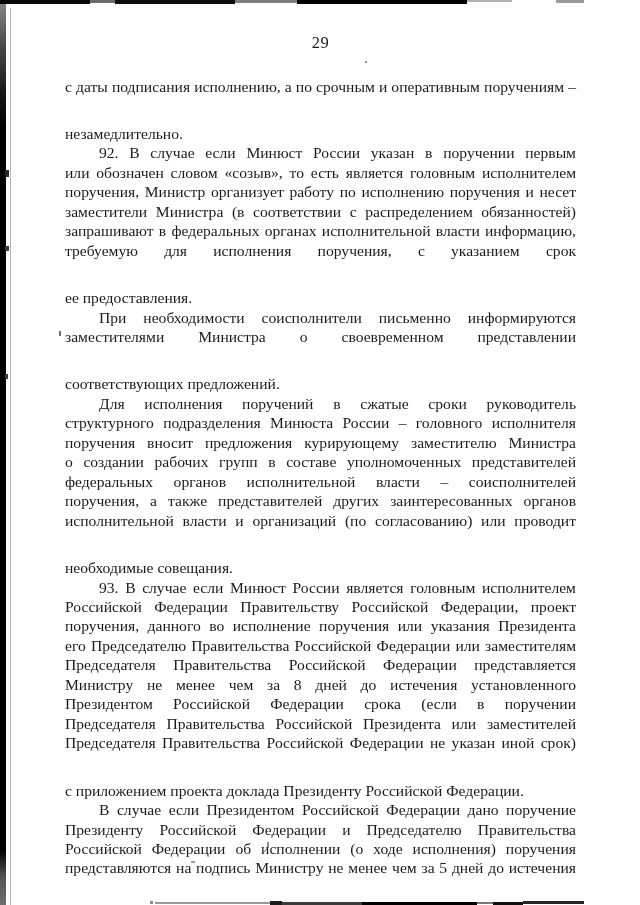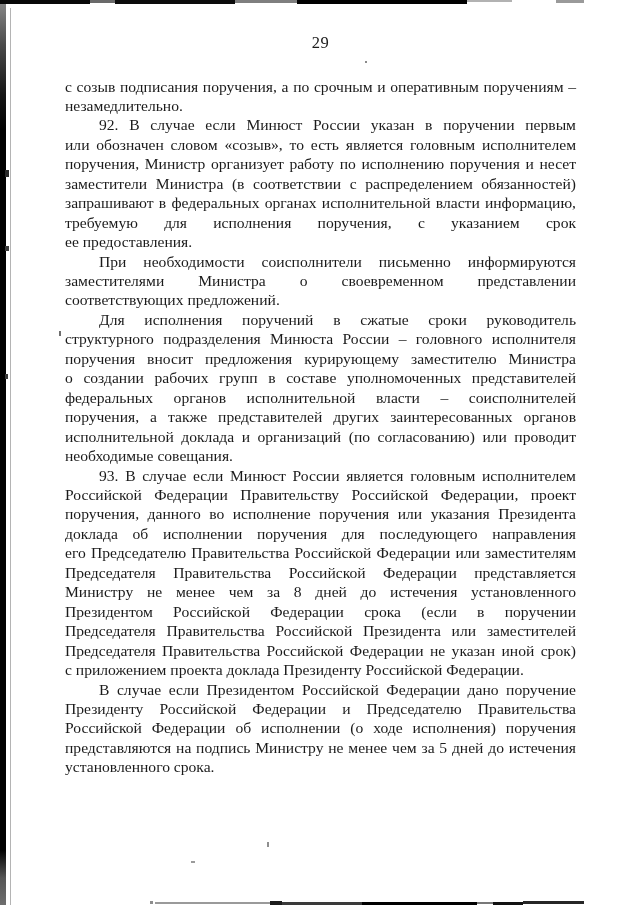--- a/index.html
+++ b/index.html
@@ -65,20 +65,21 @@
   .line {
     font-size: 15.6px;
     line-height: 19.45px;
     white-space: normal;
     text-align: justify;
     text-align-last: justify;
     -moz-text-align-last: justify;
   }
   .line.last {
     text-align-last: left;
+    margin-top: 28px;
     -moz-text-align-last: left;
   }
   .line.indent {
     text-indent: 34px;
   }
 </style>
 </head>
 <body>
 
 <div class="page">
@@ -115,44 +116,43 @@
   <div class="seg" style="left:631px;top:186px;width:2px;height:4px;background:#5a5a5a;"></div>
   <div class="seg" style="left:630px;top:196px;width:3px;height:5px;background:#3d3d3d;"></div>
   <div class="seg" style="left:631px;top:207px;width:2px;height:4px;background:#5a5a5a;"></div>
   <div class="seg" style="left:5px;  top:170px;width:4px;height:7px;background:#2a2a2a;"></div>
   <div class="seg" style="left:5px;  top:246px;width:4px;height:5px;background:#3a3a3a;"></div>
   <div class="seg" style="left:5px;  top:374px;width:3px;height:5px;background:#3a3a3a;"></div>
 
   <div class="page-number">29</div>
 
   <div class="text-block">
-      <div class="line">с созыв подписания поручения, а по срочным и оперативным поручениям –</div>
+      <div class="line">с даты подписания исполнению, а по срочным и оперативным поручениям –</div>
       <div class="line last">незамедлительно.</div>
       <div class="line indent">92. В случае если Минюст России указан в поручении первым</div>
       <div class="line">или обозначен словом «созыв», то есть является головным исполнителем</div>
       <div class="line">поручения, Министр организует работу по исполнению поручения и несет</div>
       <div class="line">заместители Министра (в соответствии с распределением обязанностей)</div>
       <div class="line">запрашивают в федеральных органах исполнительной власти информацию,</div>
       <div class="line">требуемую для исполнения поручения, с указанием срок</div>
       <div class="line last">ее предоставления.</div>
       <div class="line indent">При необходимости соисполнители письменно информируются</div>
       <div class="line">заместителями Министра о своевременном представлении</div>
       <div class="line last">соответствующих предложений.</div>
       <div class="line indent">Для исполнения поручений в сжатые сроки руководитель</div>
       <div class="line">структурного подразделения Минюста России – головного исполнителя</div>
       <div class="line">поручения вносит предложения курирующему заместителю Министра</div>
       <div class="line">о создании рабочих групп в составе уполномоченных представителей</div>
       <div class="line">федеральных органов исполнительной власти – соисполнителей</div>
       <div class="line">поручения, а также представителей других заинтересованных органов</div>
-      <div class="line">исполнительной доклада и организаций (по согласованию) или проводит</div>
+      <div class="line">исполнительной власти и организаций (по согласованию) или проводит</div>
       <div class="line last">необходимые совещания.</div>
       <div class="line indent">93. В случае если Минюст России является головным исполнителем</div>
       <div class="line">Российской Федерации Правительству Российской Федерации, проект</div>
       <div class="line">поручения, данного во исполнение поручения или указания Президента</div>
-      <div class="line">доклада об исполнении поручения для последующего направления</div>
       <div class="line">его Председателю Правительства Российской Федерации или заместителям</div>
       <div class="line">Председателя Правительства Российской Федерации представляется</div>
       <div class="line">Министру не менее чем за 8 дней до истечения установленного</div>
       <div class="line">Президентом Российской Федерации срока (если в поручении</div>
       <div class="line">Председателя Правительства Российской Президента или заместителей</div>
       <div class="line">Председателя Правительства Российской Федерации не указан иной срок)</div>
       <div class="line last">с приложением проекта доклада Президенту Российской Федерации.</div>
       <div class="line indent">В случае если Президентом Российской Федерации дано поручение</div>
       <div class="line">Президенту Российской Федерации и Председателю Правительства</div>
       <div class="line">Российской Федерации об исполнении (о ходе исполнения) поручения</div>

